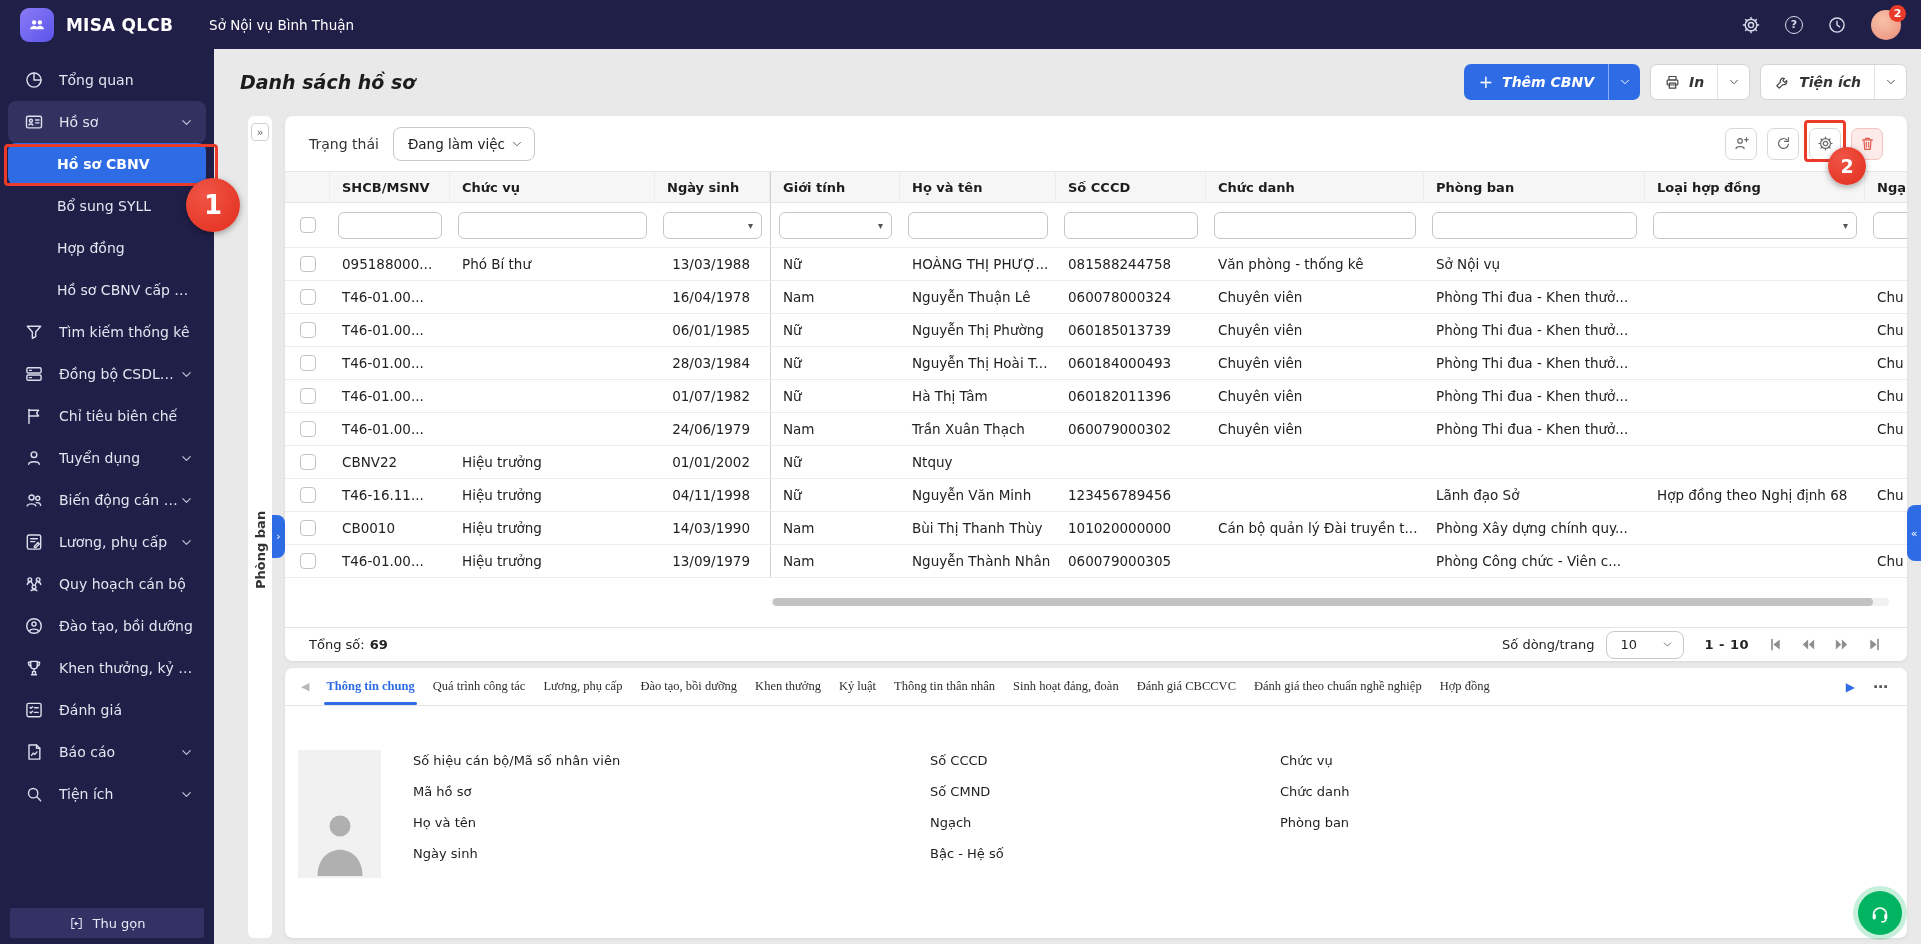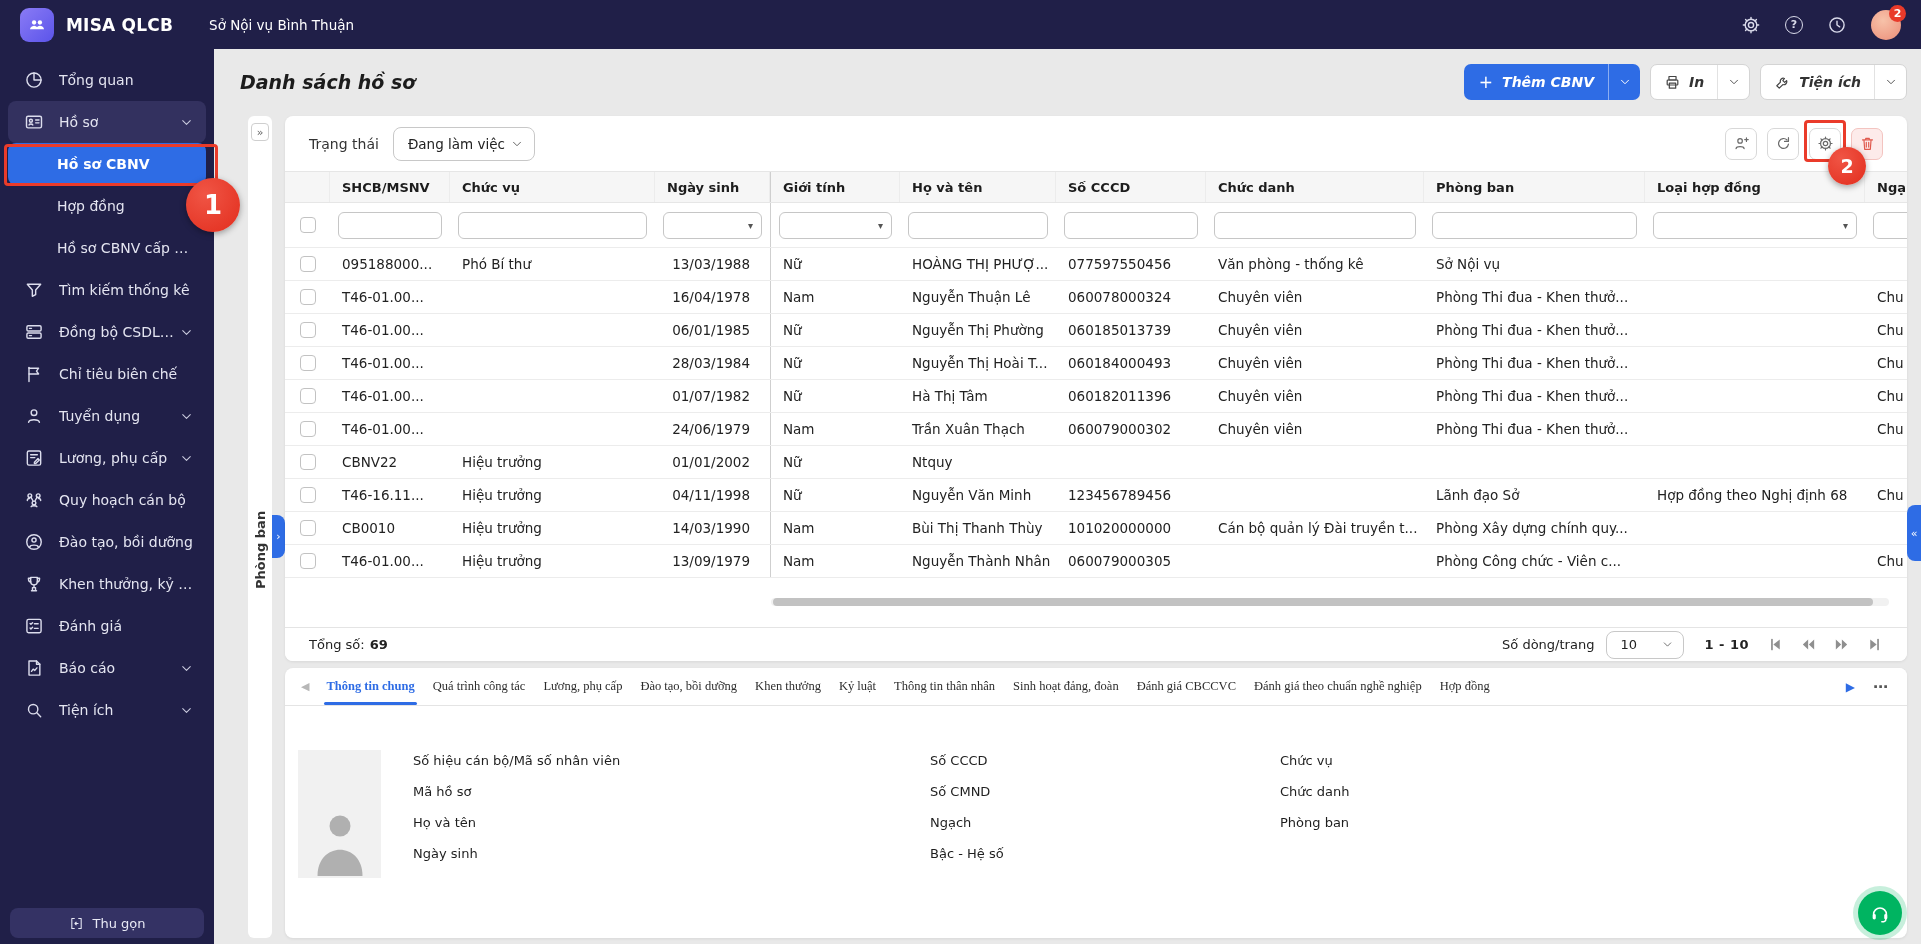--- a/index.html
+++ b/index.html
@@ -21,21 +21,21 @@
   
   .sidebar{position:absolute;left:0;top:49px;width:214px;height:895px;background:#201f48;z-index:4;}
   #menu{padding-top:10px;}
   .side-item{height:42px;margin:0 8px;border-radius:8px;display:flex;align-items:center;color:#e4e5f1;font-size:14px;padding:0 12px 0 16px;cursor:pointer;white-space:nowrap;}
   .side-item .ico{width:20px;height:20px;margin-right:15px;display:inline-flex;flex:none;color:#dcdded;}
   .side-item .lbl{overflow:hidden;text-overflow:ellipsis;}
   .side-item .chev{margin-left:auto;width:15px;height:15px;color:#c9cade;flex:none;}
   .side-item.parent-active{background:#33315f;}
   .side-child{padding-left:49px;}
   .side-child.selected{background:#2e6ce5;color:#fff;font-weight:600;}
-  .collapse-btn{position:absolute;left:10px;bottom:6px;width:194px;height:30px;background:#343264;border:none;border-radius:8px;color:#e8e9f5;font-size:13px;display:flex;align-items:center;justify-content:center;gap:9px;cursor:pointer;}
+  .collapse-btn{position:absolute;left:10px;bottom:6px;width:194px;height:30px;background:#343264;border:none;border-radius:2px;color:#e8e9f5;font-size:13px;display:flex;align-items:center;justify-content:center;gap:9px;cursor:pointer;}
   .collapse-btn .ico{width:15px;height:15px;display:inline-flex;color:#e8e9f5;}
 
   
   .title-row{position:absolute;left:240px;top:60px;right:14px;height:44px;display:flex;align-items:center;font-style:italic;}
   .title-row h1{margin:0;font-size:19px;font-weight:700;color:#1c1c1c;}
   .actions{margin-left:auto;display:flex;gap:10px;}
   .btn-blue{height:36px;background:#2e6ce5;color:#fff;border-radius:7px;display:flex;align-items:stretch;font-size:14px;font-weight:600;cursor:pointer;}
   .btn-blue .main{padding:0 14px 0 15px;display:flex;gap:9px;align-items:center;}
   .btn-blue .plus{font-size:17px;font-weight:400;}
   .btn-blue .caret{width:32px;border-left:1px solid rgba(255,255,255,.45);display:flex;align-items:center;justify-content:center;}
@@ -182,20 +182,23 @@
           <span class="chev">
             <svg viewBox="0 0 24 24" fill="none" stroke="currentColor" stroke-width="1.7" stroke-linecap="round" stroke-linejoin="round">
               <path d="M6 9l6 6 6-6"></path>
             </svg>
           </span>
         </div>
         <div class="side-child side-item selected">
           <span class="lbl">Hồ sơ CBNV</span>
         </div>
         <div class="side-child side-item">
+          <span class="lbl">Bổ sung SYLL</span>
+        </div>
+        <div class="side-child side-item">
           <span class="lbl">Hợp đồng</span>
         </div>
         <div class="side-child side-item">
           <span class="lbl">Hồ sơ CBNV cấp dưới</span>
         </div>
         <div class="side-item">
           <span class="ico">
             <svg viewBox="0 0 24 24" fill="none" stroke="currentColor" stroke-width="1.7" stroke-linecap="round" stroke-linejoin="round">
               <path d="M4 5h16l-6 7v5.5l-4 2V12L4 5z"></path>
             </svg>
@@ -227,20 +230,35 @@
           <span class="lbl">Chỉ tiêu biên chế</span>
         </div>
         <div class="side-item">
           <span class="ico">
             <svg viewBox="0 0 24 24" fill="none" stroke="currentColor" stroke-width="1.7" stroke-linecap="round" stroke-linejoin="round">
               <circle cx="12" cy="8" r="3.4"></circle>
               <path d="M5.5 19.5c1-4 12-4 13 0"></path>
             </svg>
           </span>
           <span class="lbl">Tuyển dụng</span>
+          <span class="chev">
+            <svg viewBox="0 0 24 24" fill="none" stroke="currentColor" stroke-width="1.7" stroke-linecap="round" stroke-linejoin="round">
+              <path d="M6 9l6 6 6-6"></path>
+            </svg>
+          </span>
+        </div>
+        <div class="side-item">
+          <span class="ico">
+            <svg viewBox="0 0 24 24" fill="none" stroke="currentColor" stroke-width="1.7" stroke-linecap="round" stroke-linejoin="round">
+              <circle cx="9" cy="9" r="3"></circle>
+              <circle cx="16.5" cy="9.8" r="2.4"></circle>
+              <path d="M3.8 19c.8-3.2 9.6-3.2 10.4 0M14.8 15.3c2.4-.4 4.7.8 5.2 3.2"></path>
+            </svg>
+          </span>
+          <span class="lbl">Biến động cán bộ</span>
           <span class="chev">
             <svg viewBox="0 0 24 24" fill="none" stroke="currentColor" stroke-width="1.7" stroke-linecap="round" stroke-linejoin="round">
               <path d="M6 9l6 6 6-6"></path>
             </svg>
           </span>
         </div>
         <div class="side-item">
           <span class="ico">
             <svg viewBox="0 0 24 24" fill="none" stroke="currentColor" stroke-width="1.7" stroke-linecap="round" stroke-linejoin="round">
               <rect x="4" y="3.5" width="16" height="17" rx="2"></rect>
@@ -514,21 +532,21 @@
     <div id="gridBody">
         <div class="t-row" style="grid-template-columns: 45px 120px 205px 115px 130px 156px 150px 218px 221px 220px 62px;">
           <div class="ckc">
             <span class="cbx"></span>
           </div>
           <div class="cell">095188000...</div>
           <div class="cell">Phó Bí thư</div>
           <div class="cell right">13/03/1988</div>
           <div class="cell split-l">Nữ</div>
           <div class="cell">HOÀNG THỊ PHƯỢ...</div>
-          <div class="cell">077597550456</div>
+          <div class="cell">081588244758</div>
           <div class="cell">Văn phòng - thống kê</div>
           <div class="cell">Sở Nội vụ</div>
           <div class="cell"></div>
           <div class="cell"></div>
         </div>
         <div class="t-row" style="grid-template-columns: 45px 120px 205px 115px 130px 156px 150px 218px 221px 220px 62px;">
           <div class="ckc">
             <span class="cbx"></span>
           </div>
           <div class="cell">T46-01.00...</div>

